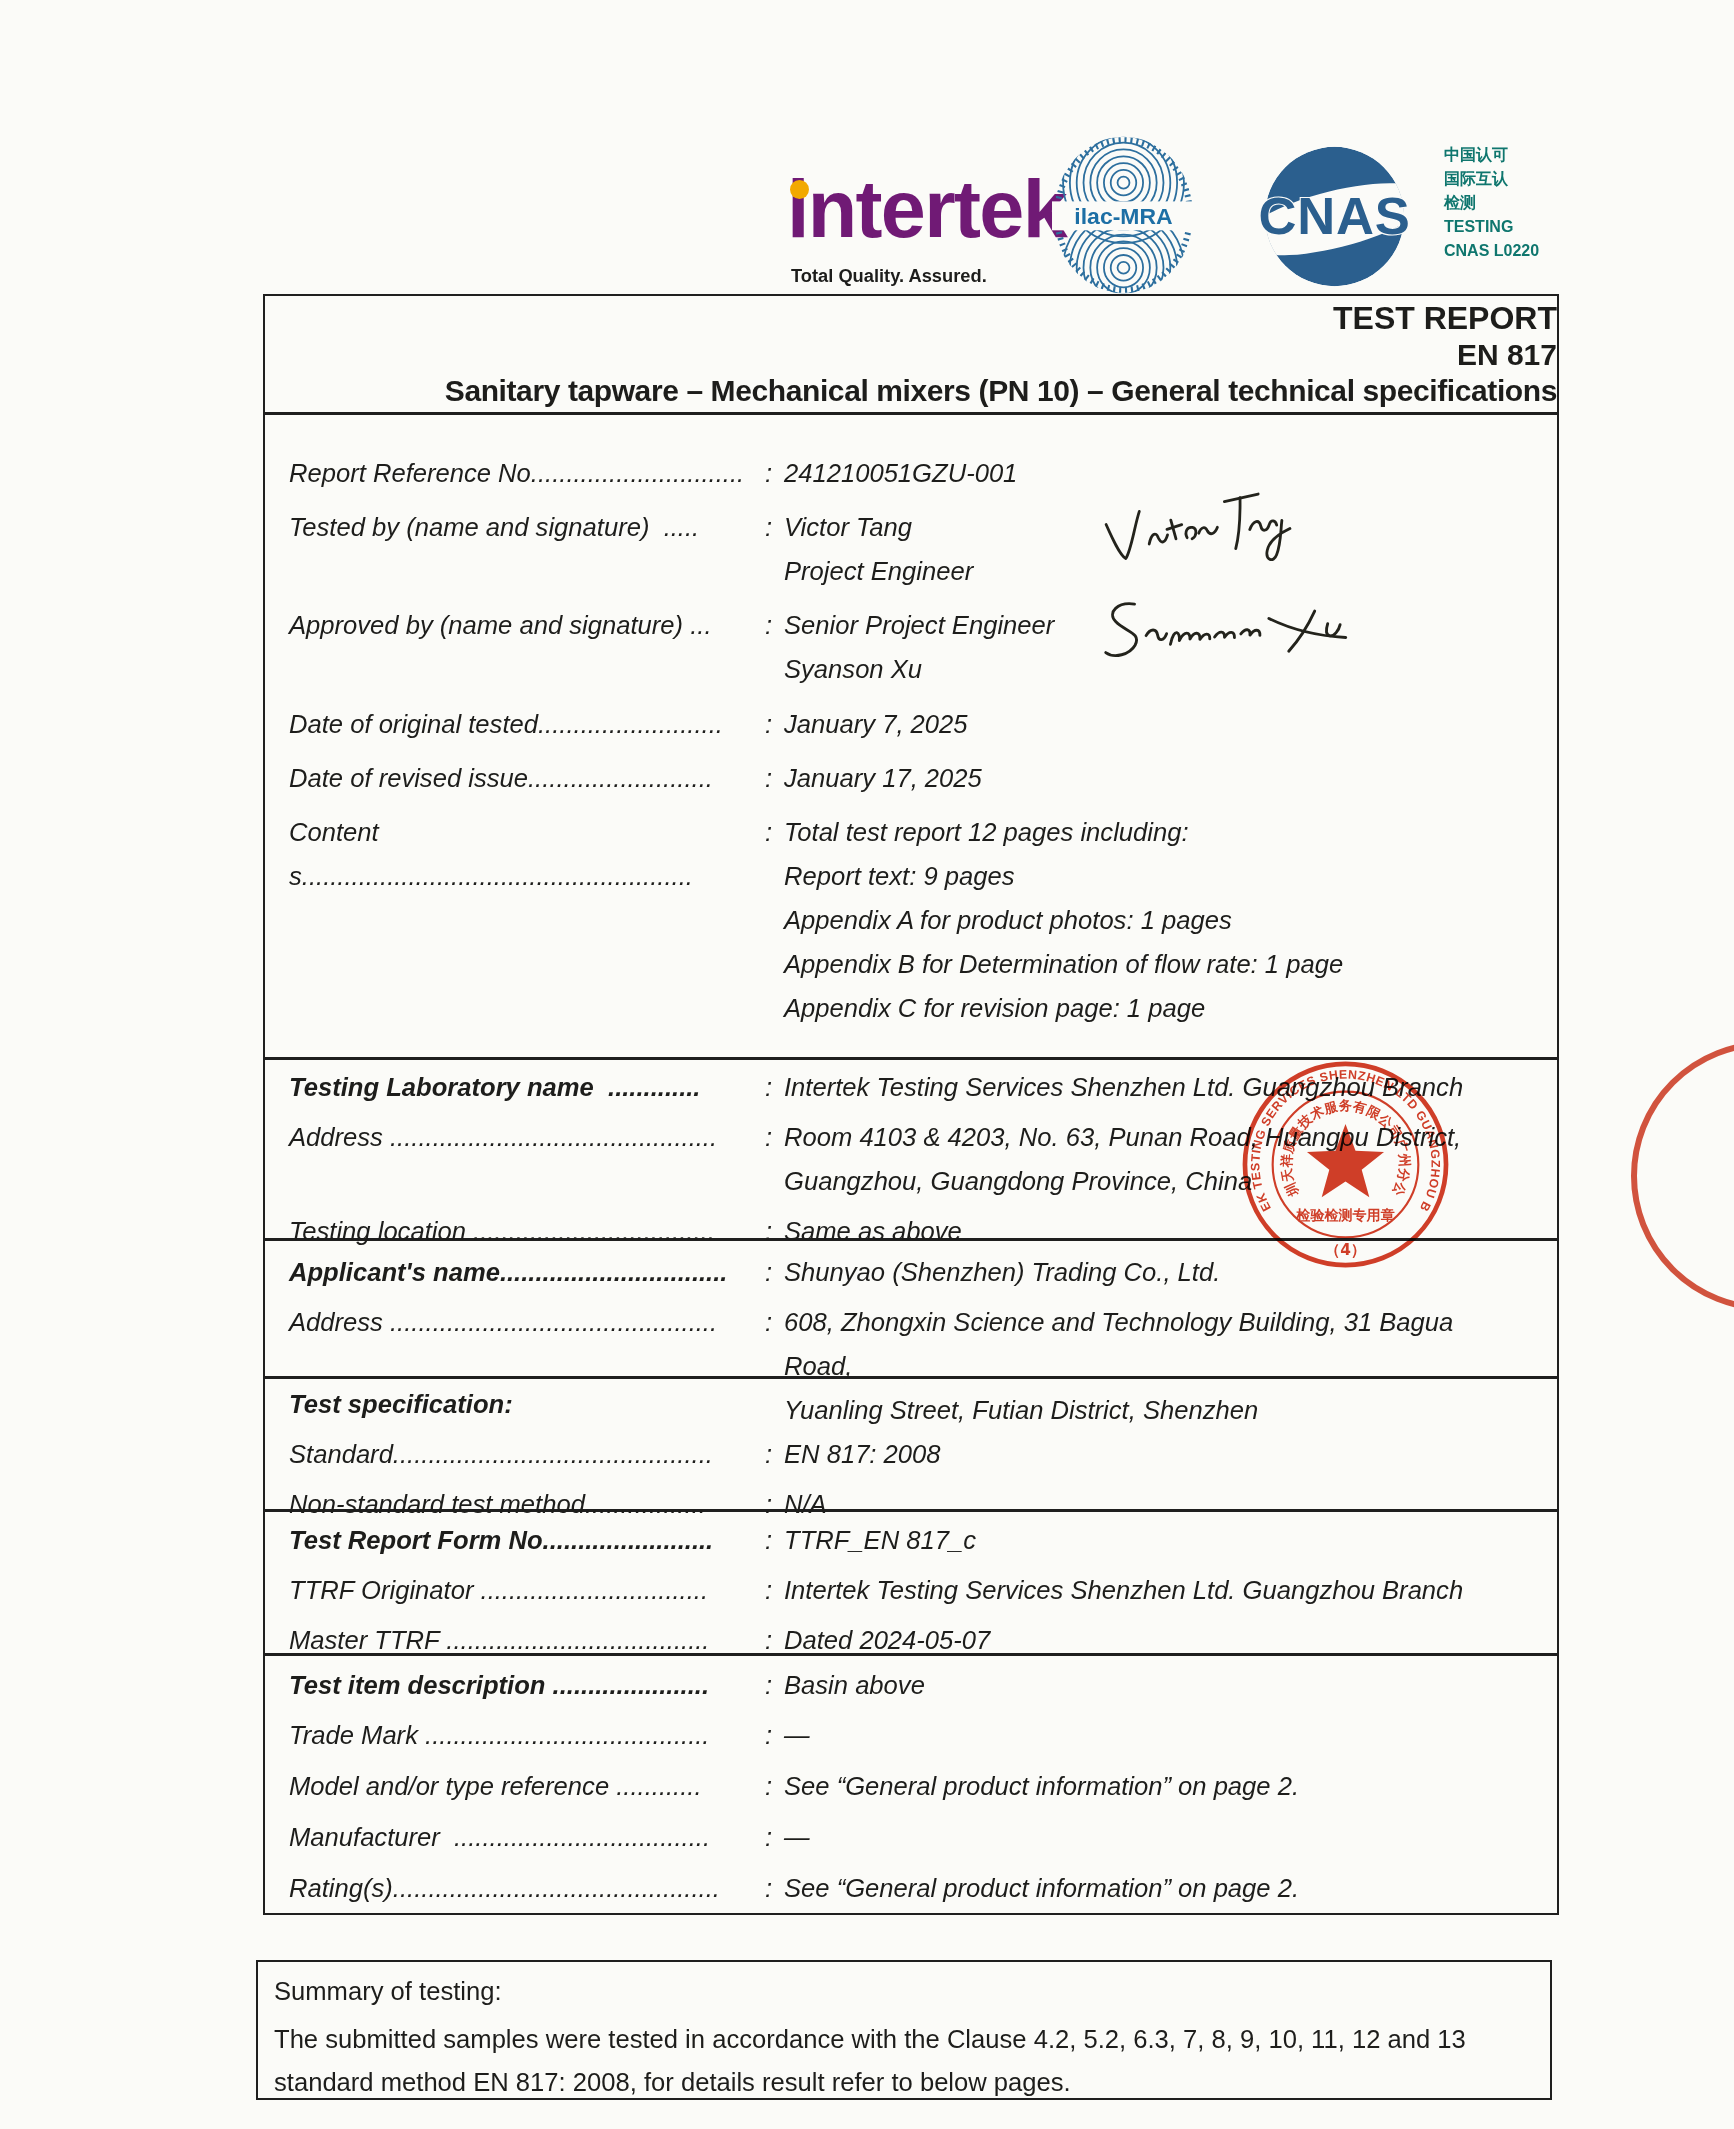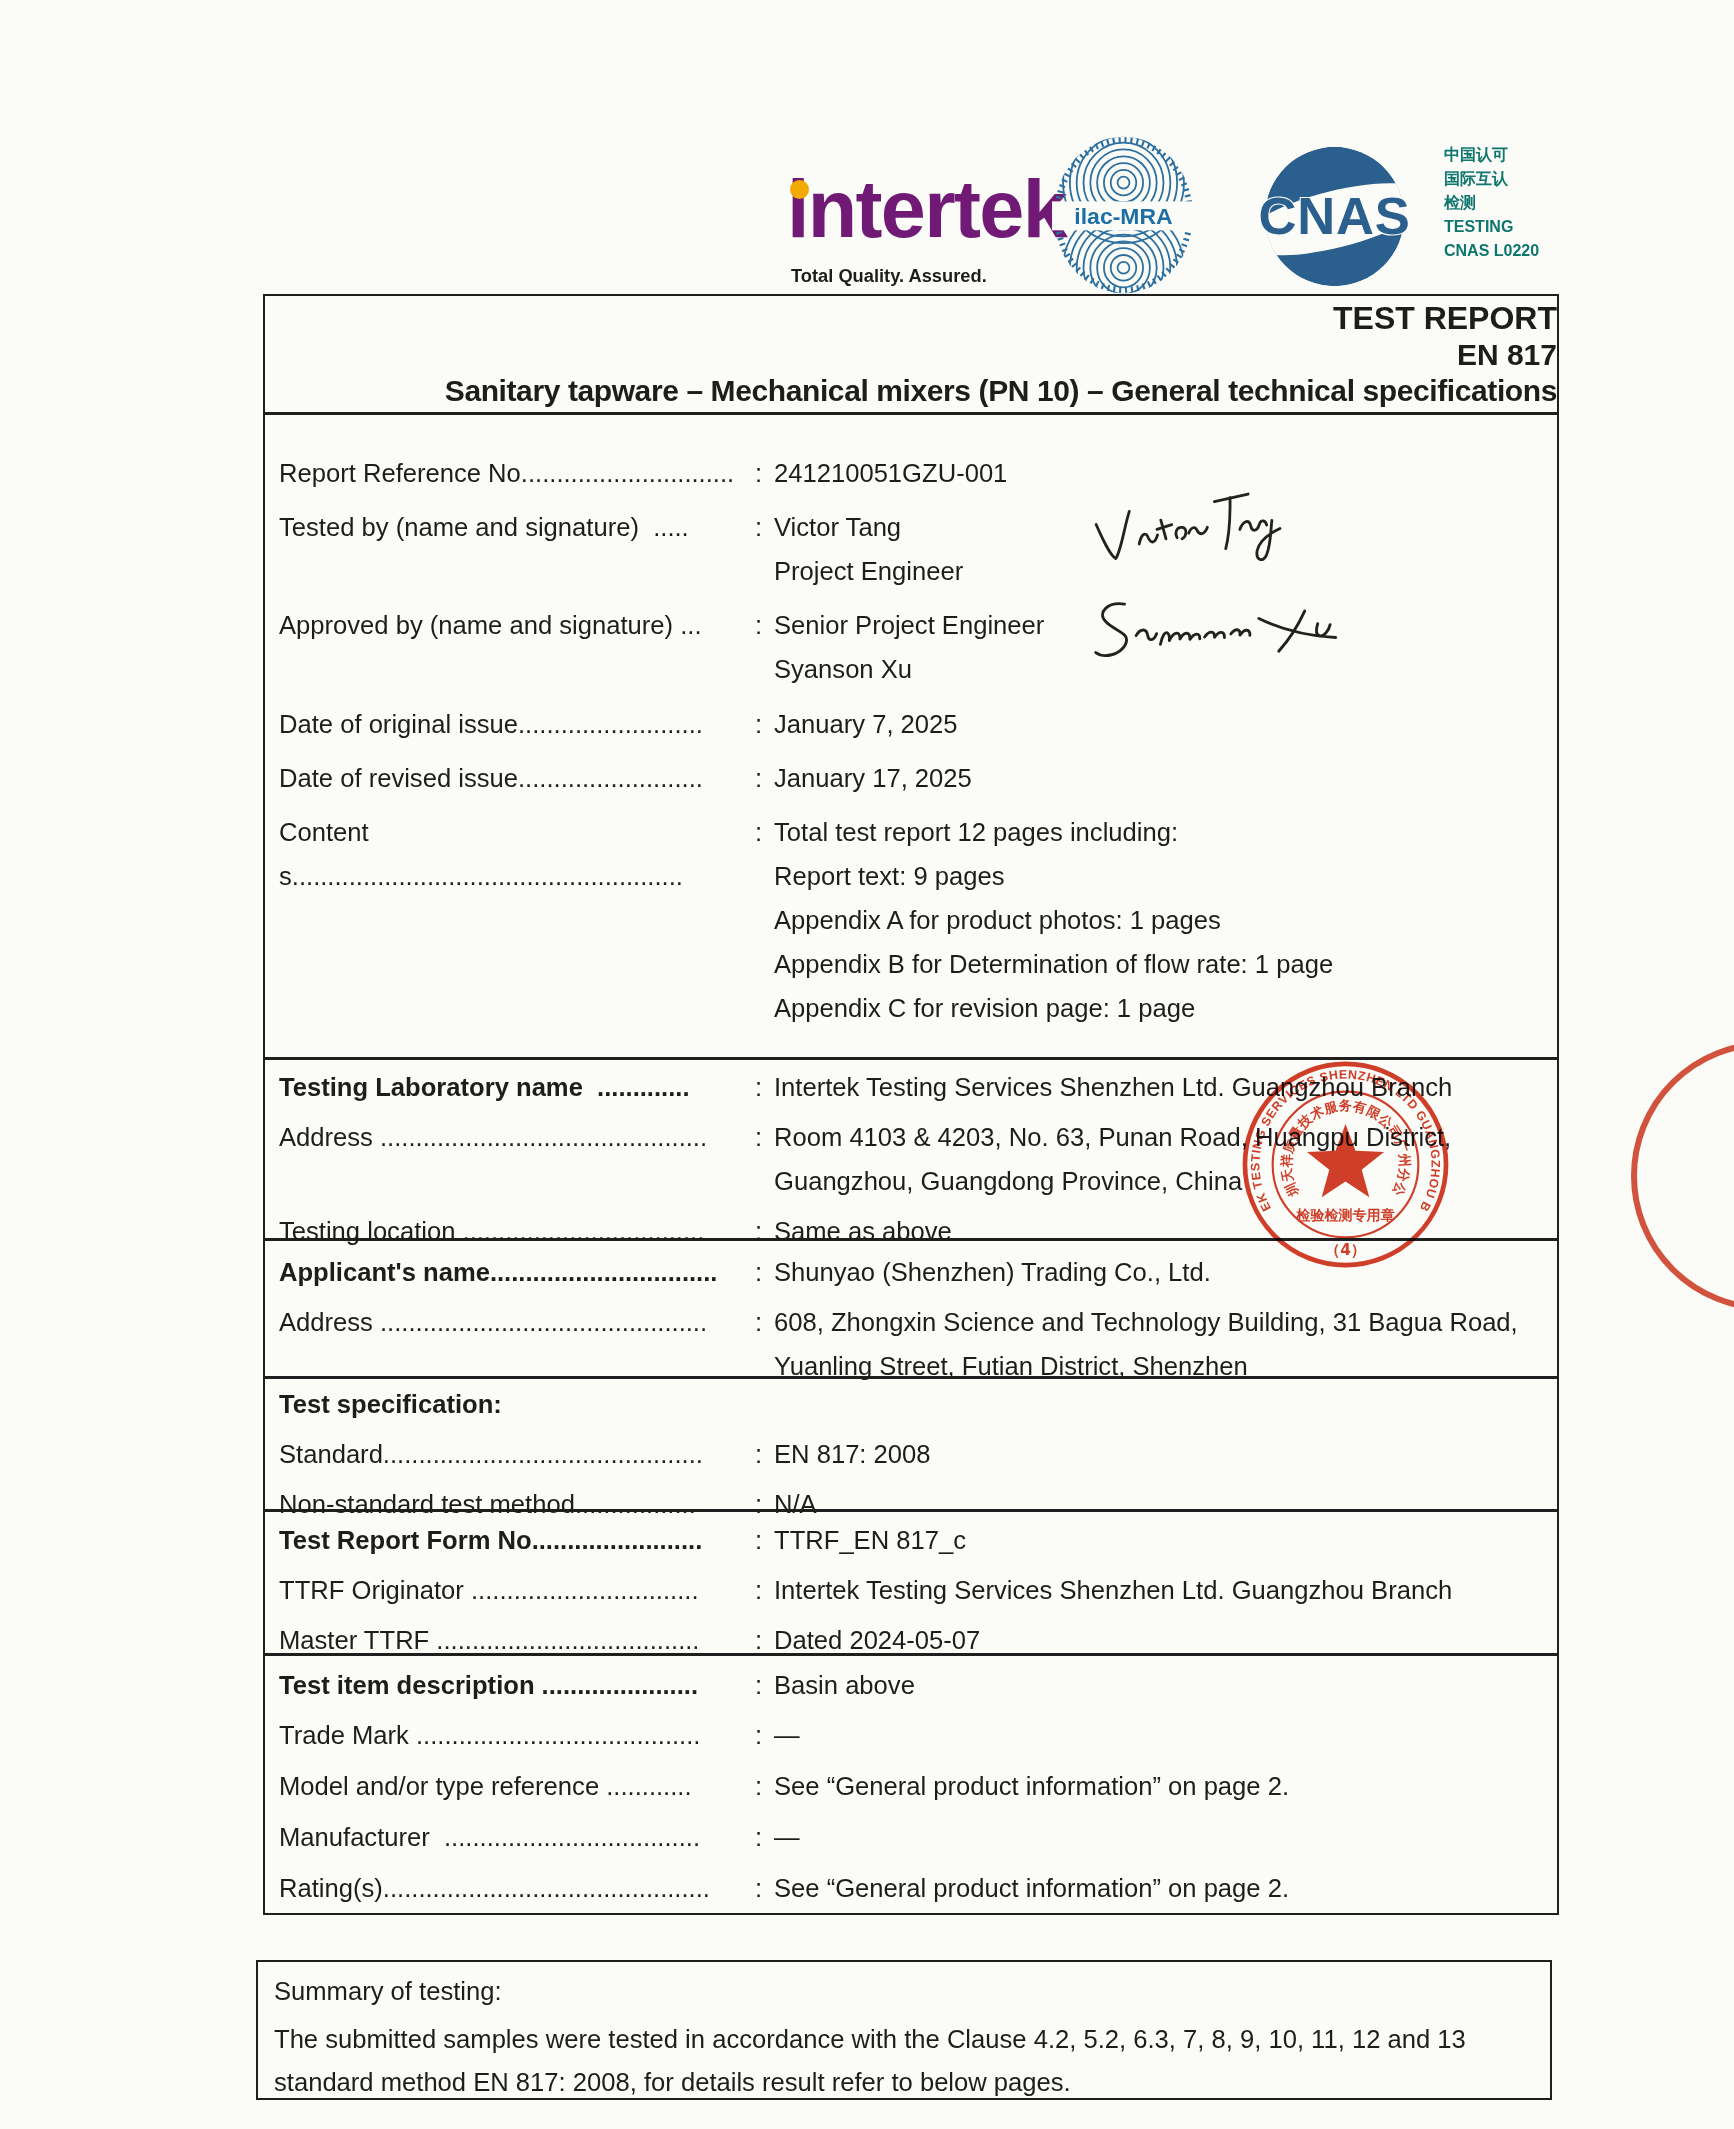--- a/index.html
+++ b/index.html
@@ -22,21 +22,21 @@
 
   
   .main-table{left:263px;top:294px;width:1292px;height:1617px;border:2.6px solid #1f1f1f;background:transparent;}
   .title-section{position:absolute;left:0;top:0;right:0;height:116px;text-align:right;padding-top:3.4px;}
   .title-l1{font-size:32px;font-weight:700;line-height:38px;}
   .title-l2{font-size:30px;font-weight:700;line-height:35px;}
   .title-l3{font-size:30px;font-weight:700;line-height:38px;letter-spacing:-0.4px;white-space:nowrap;}
   .divider{position:absolute;left:0;right:0;height:2.6px;background:#1f1f1f;}
   .d1{top:116px;} .d2{top:761px;} .d3{top:942px;} .d4{top:1080px;} .d5{top:1213px;} .d6{top:1357px;}
 
-  .rt-section{position:absolute;left:0;right:16px;padding:0 14px;box-sizing:border-box;}
+  .rt-section{position:absolute;left:0;right:16px;padding:0 24px;box-sizing:border-box;font-style:italic;}
   .s1{top:118px;height:642px;padding-top:37px;}
   .s2{top:763px;height:178px;padding-top:6px;}
   .s3{top:944px;height:136px;padding-top:10.2px;}
   .s4{top:1083px;height:120px;padding-top:3.4px;}
   .s5{top:1216px;height:141px;padding-top:6px;}
   .s6{top:1359px;height:258px;padding-top:7.7px;}
 
   .rt-row{display:flex;align-items:flex-start;margin-bottom:6px;position:relative;}
   .s1 .rt-row{margin-bottom:10.2px;}
   .s6 .rt-row{margin-bottom:6.8px;}
@@ -196,21 +196,21 @@
     <path d="M286,108 C298,92 312,94 310,110 C322,94 336,96 334,112"></path>
     <path d="M350,104 C362,90 374,92 372,108 C384,92 398,94 396,110"></path>
     <path d="M420,70 C470,98 530,118 604,126"></path>
     <path d="M532,58 C512,96 486,130 464,152"></path>
     <path d="M562,90 C556,106 556,118 566,120 C576,122 588,108 592,94"></path>
   </svg>
 </div>
       </div>
       <div class="rt-row">
         <div class="label-cell">
-          <span class="label-text">Date of original issue..........................</span>
+          <span class="label-text">Date of original tested..........................</span>
           <span class="colon">:</span>
         </div>
         <div class="value-cell">
           <div class="value-line">January 7, 2025</div>
         </div>
       </div>
       <div class="rt-row">
         <div class="label-cell">
           <span class="label-text">Date of revised issue..........................</span>
           <span class="colon">:</span>

